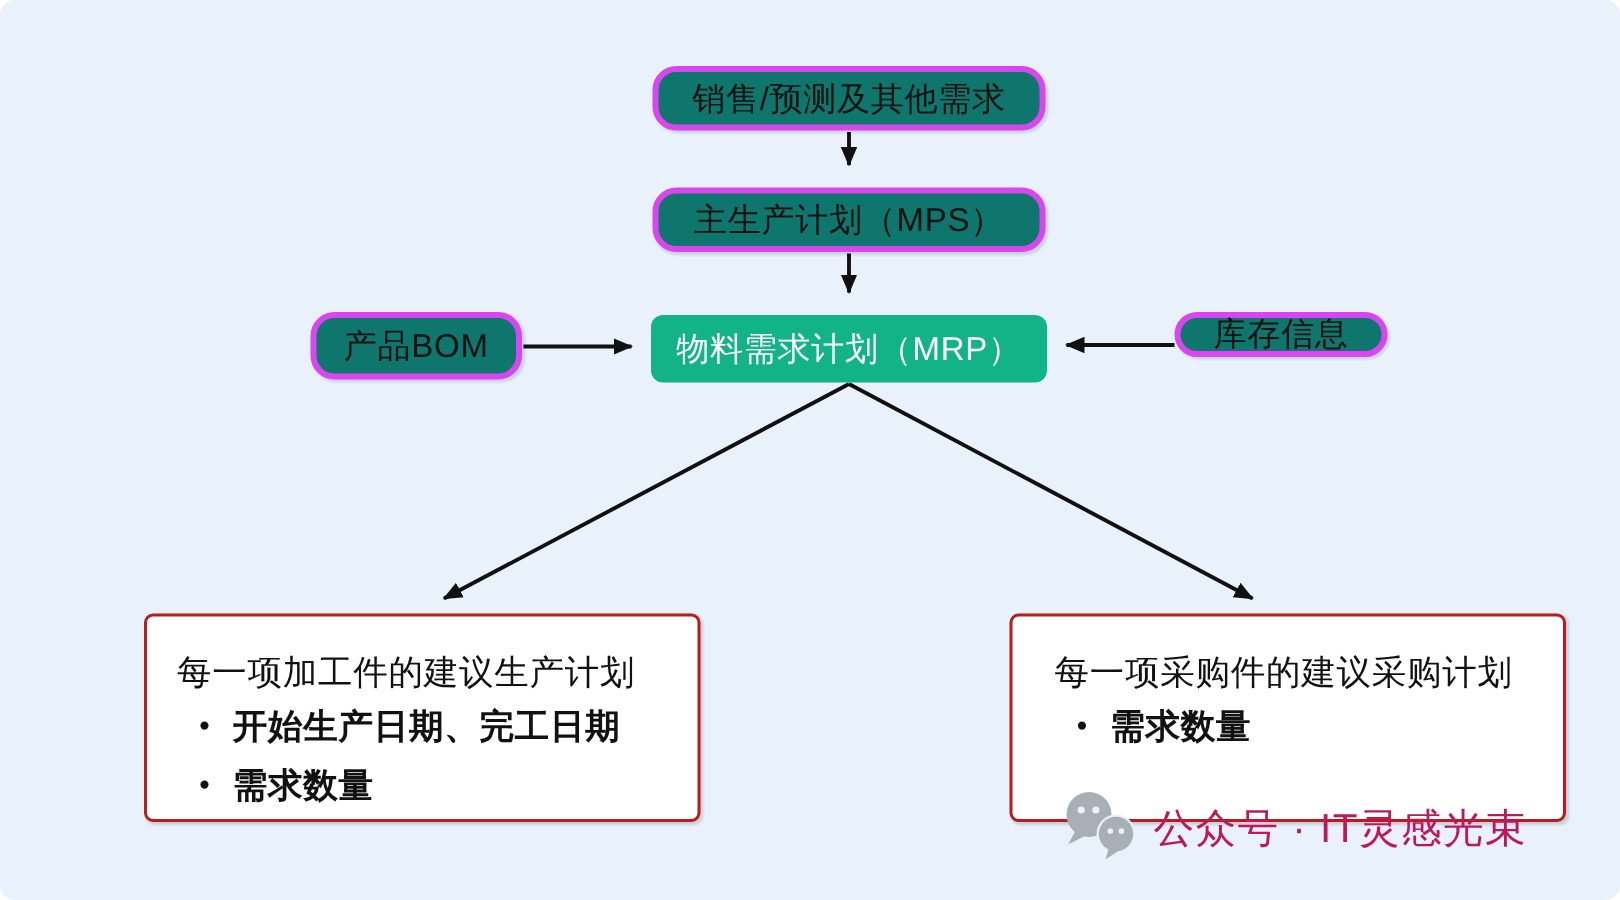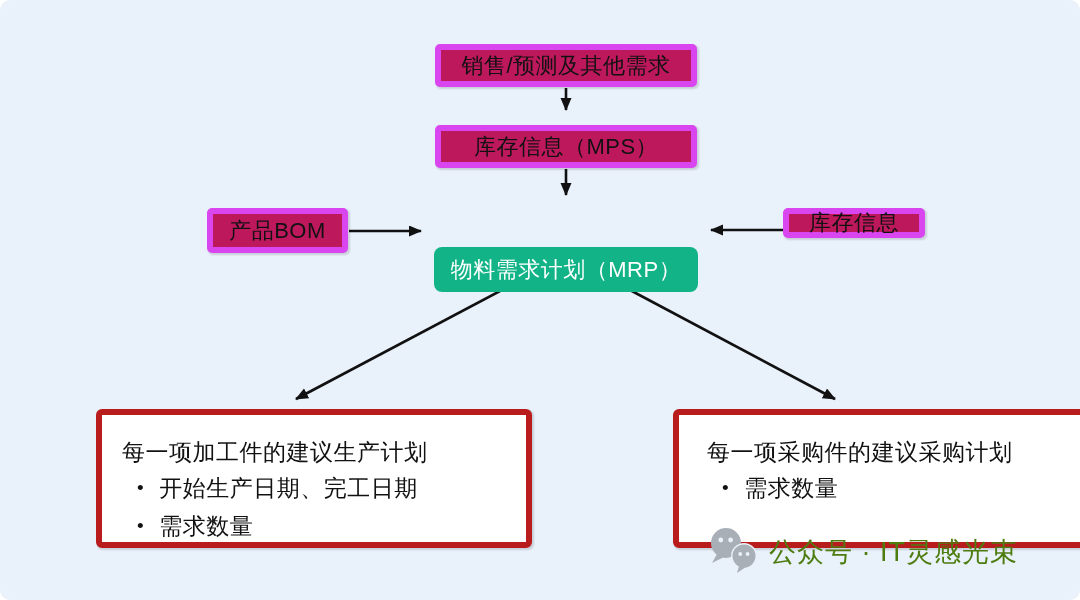--- a/index.html
+++ b/index.html
@@ -15,68 +15,68 @@
     color: #111111;
   }
   .arrows {
     position: absolute;
     left: 0; top: 0;
     width: 1080px; height: 600px;
     z-index: 1;
   }
   .node {
     position: absolute;
-    background: #be185d;
-    border: 6px solid #d946ef;
-    border-radius: 5px;
+    background: #0f766e;
+    border: 4px solid #d946ef;
+    border-radius: 16px;
     display: flex;
     align-items: center;
     justify-content: center;
     font-size: 22px;
     letter-spacing: 0.5px;
     box-shadow: 1.5px 1.5px 2px rgba(0,0,0,0.14);
     z-index: 2;
     white-space: nowrap;
   }
   .node-sales     { left: 435px; top: 44px;  width: 262px; height: 43px; }
   .node-mps       { left: 435px; top: 125px; width: 262px; height: 43px; }
   .node-mrp       {
     left: 434px; top: 210px; width: 264px; height: 45px;
     background: #12b487; border: none; color: #ffffff;
-    border-radius: 8px; box-shadow: none; margin-top: 37px;
+    border-radius: 8px; box-shadow: none;
   }
   .node-bom       { left: 207px; top: 208px; width: 141px; height: 45px; text-align: center; }
   .node-inventory { left: 783px; top: 208px; width: 142px; height: 30px; }
 
   .bigbox {
     position: absolute;
-    width: 436px; height: 139px;
+    width: 371px; height: 139px;
     background: #ffffff;
-    border: 6px solid #b91c1c;
+    border: 2px solid #b91c1c;
     border-radius: 6px;
     padding: 19px 10px 0 20px;
     font-size: 23px;
     letter-spacing: 0.5px;
     box-shadow: 1.5px 1.5px 2px rgba(0,0,0,0.14);
     z-index: 2;
   }
   .bigbox-left  { left: 96px;  top: 409px; }
   .bigbox-right { left: 673px; top: 409px; padding-left: 28px; }
   .bigbox .title { line-height: 36px; margin: 0; white-space: nowrap; }
-  .bigbox ul { list-style: none; margin: 0; padding: 0 0 0 15px; }
+  .bigbox ul { list-style: none; margin: 0; padding: 0 0 0 15px; font-weight: bold; }
   .bigbox li { line-height: 37px; white-space: nowrap; }
   .bigbox li::before { content: "•"; font-size: 19px; margin-right: 15px; position: relative; top: -2px; }
 
   .watermark {
     position: absolute;
     left: 706px; top: 527px;
     display: flex;
     align-items: center;
     gap: 9px;
-    color: #4d7c0f;
+    color: #be185d;
     font-size: 27px;
     letter-spacing: 1px;
     z-index: 5;
     white-space: nowrap;
   }
   .watermark .wm-icon { flex: 0 0 auto; display: block; }
 </style>
 </head>
 <body>
 
@@ -96,21 +96,21 @@
       <line x1="566" y1="256" x2="296" y2="399" marker-end="url(#ah)"></line>
       <line x1="566" y1="256" x2="835" y2="399" marker-end="url(#ah)"></line>
     </g>
   </svg>
 
   <div class="node node-sales">
     <span>销售/预测及其他需求</span>
   </div>
 
   <div class="node node-mps">
-    <span>库存信息（MPS）</span>
+    <span>主生产计划（MPS）</span>
   </div>
 
   <div class="node node-mrp">
     <span>物料需求计划（MRP）</span>
   </div>
 
   <div class="node node-bom">
     <span>产品BOM</span>
   </div>
 

